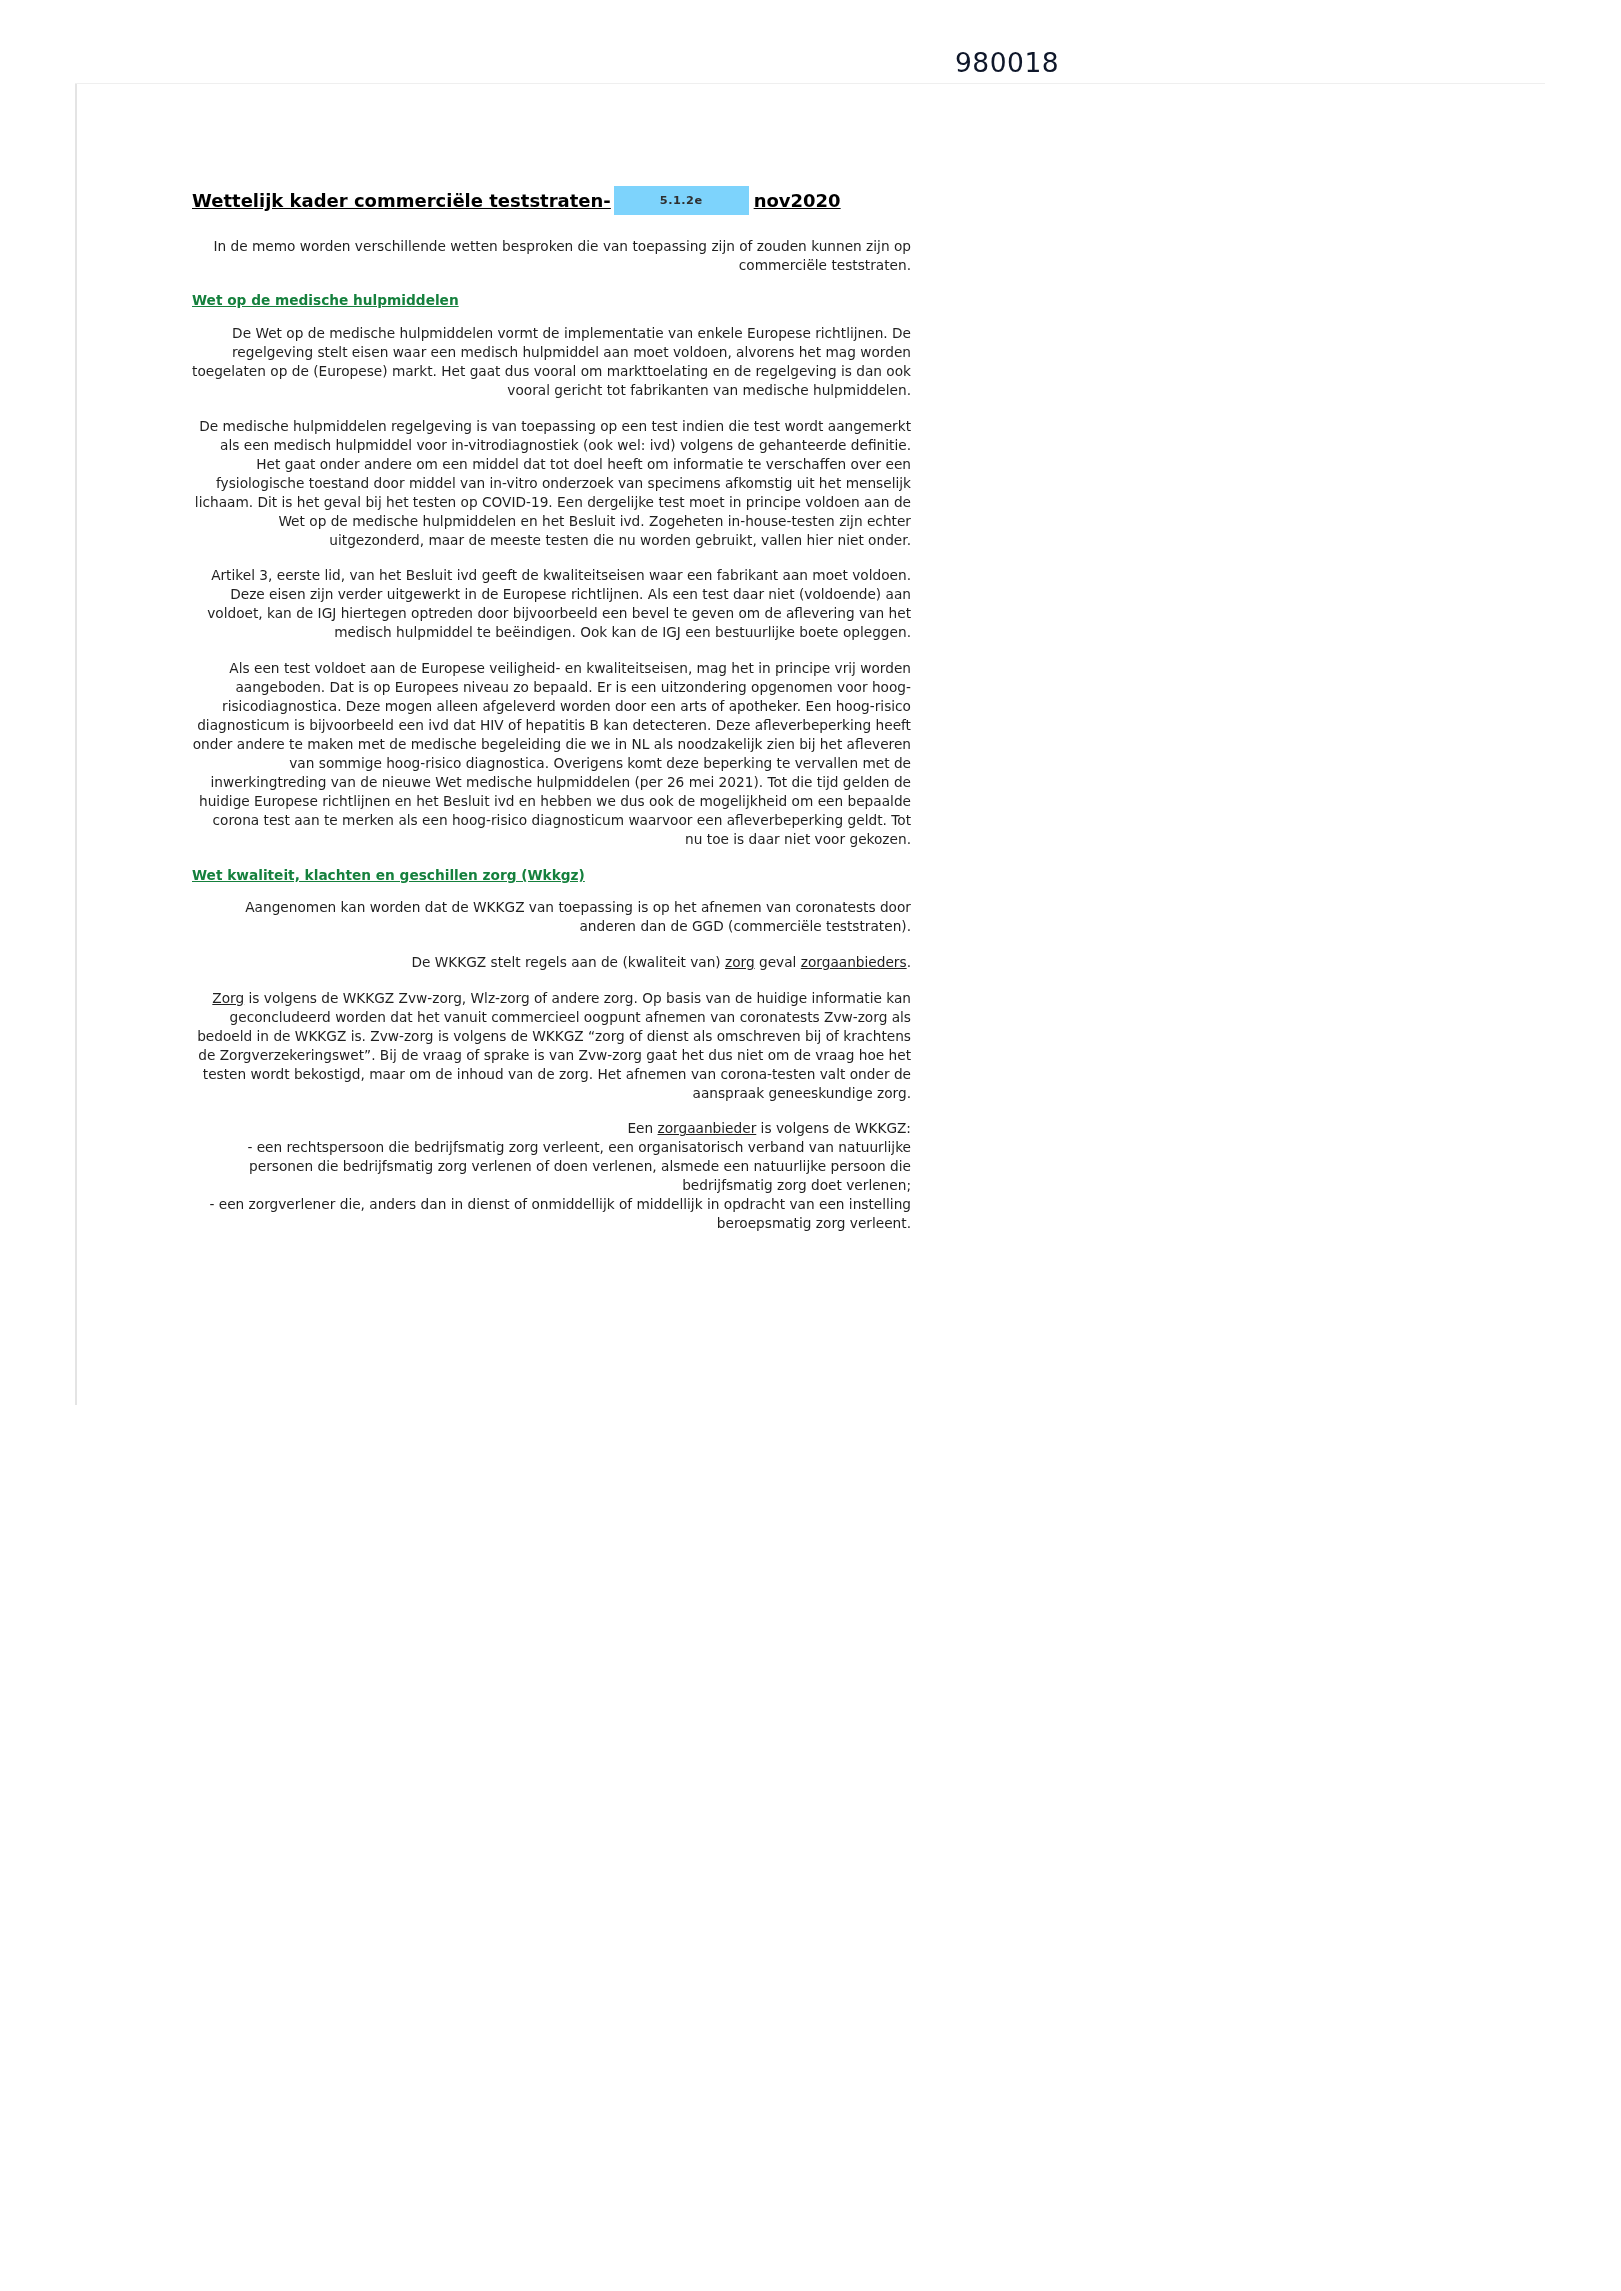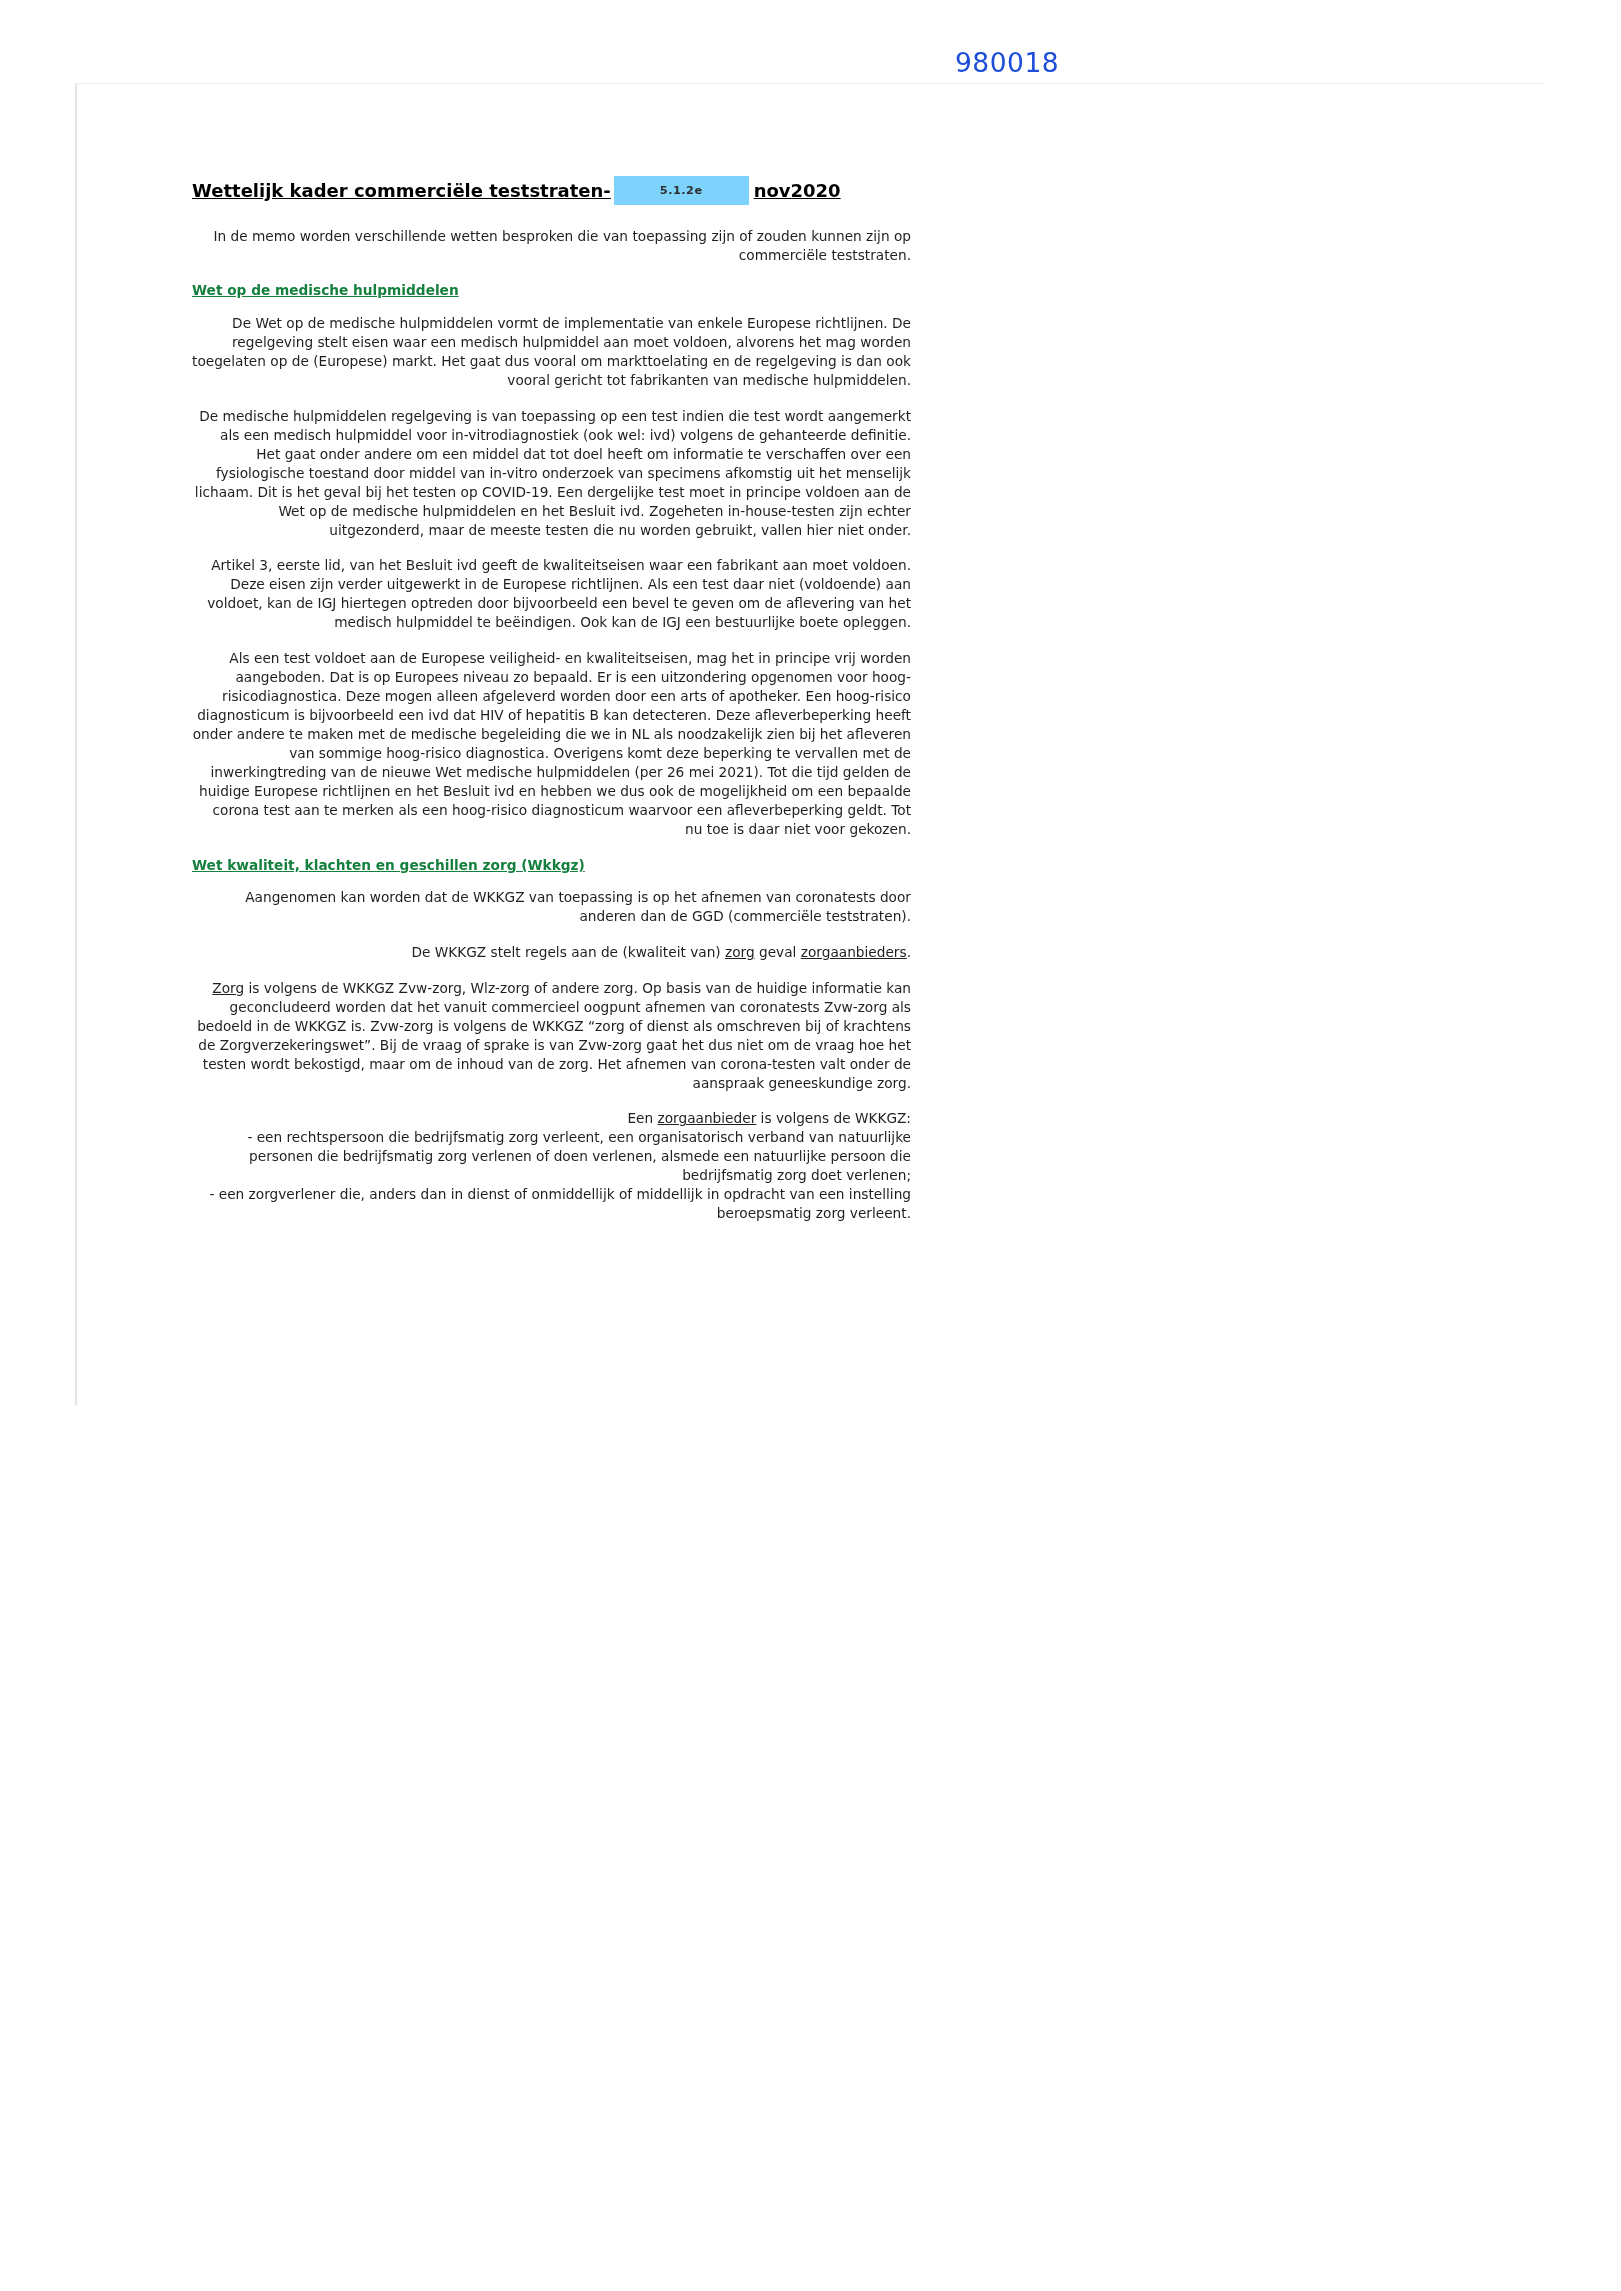--- a/index.html
+++ b/index.html
@@ -32,26 +32,26 @@
     width: 1470px;
     height: 1px;
     background: #efefef;
   }
   .doc-number {
     position: absolute;
     left: 955px;
     top: 47px;
     font-size: 26.5px;
     letter-spacing: 0.5px;
-    color: #1d4ed8;
+    color: #0f172a;
   }
   .content {
     position: absolute;
     left: 192px;
-    top: 176px;
+    top: 186px;
     width: 719px;
     font-size: 13.7px;
     line-height: 19px;
   }
   .title {
     display: flex;
     align-items: center;
     margin: 0 0 21.6px 0;
     font-size: 18px;
     font-weight: bold;

